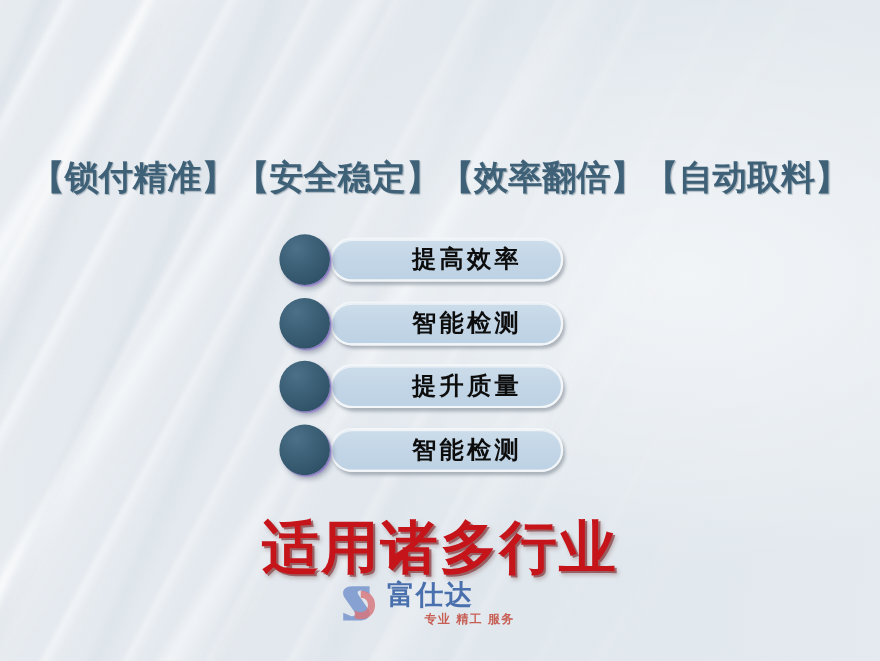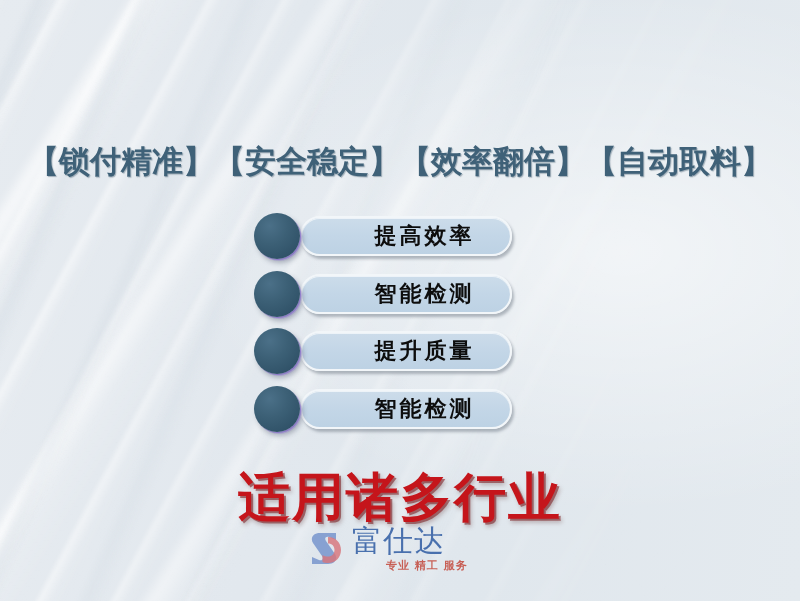--- a/index.html
+++ b/index.html
@@ -185,22 +185,22 @@
     display:flex;
     align-items:center;
     opacity:0.78;
     z-index:2;
     pointer-events:none;
   }
   .wm-mark { width:44px; height:44px; flex:0 0 44px; }
   .wm-text { margin-left:2px; }
   .wm-name {
     font-family:"DejaVu Sans","Liberation Sans",sans-serif;
-    font-size:30px;
-    font-weight:400;
+    font-size:25px;
+    font-weight:700;
     color:#1f4f9c;
     letter-spacing:1px;
     line-height:1;
     white-space:nowrap;
   }
   .wm-tag {
     font-family:"DejaVu Sans","Liberation Sans",sans-serif;
     font-size:11px;
     font-weight:700;
     color:#c0392b;

